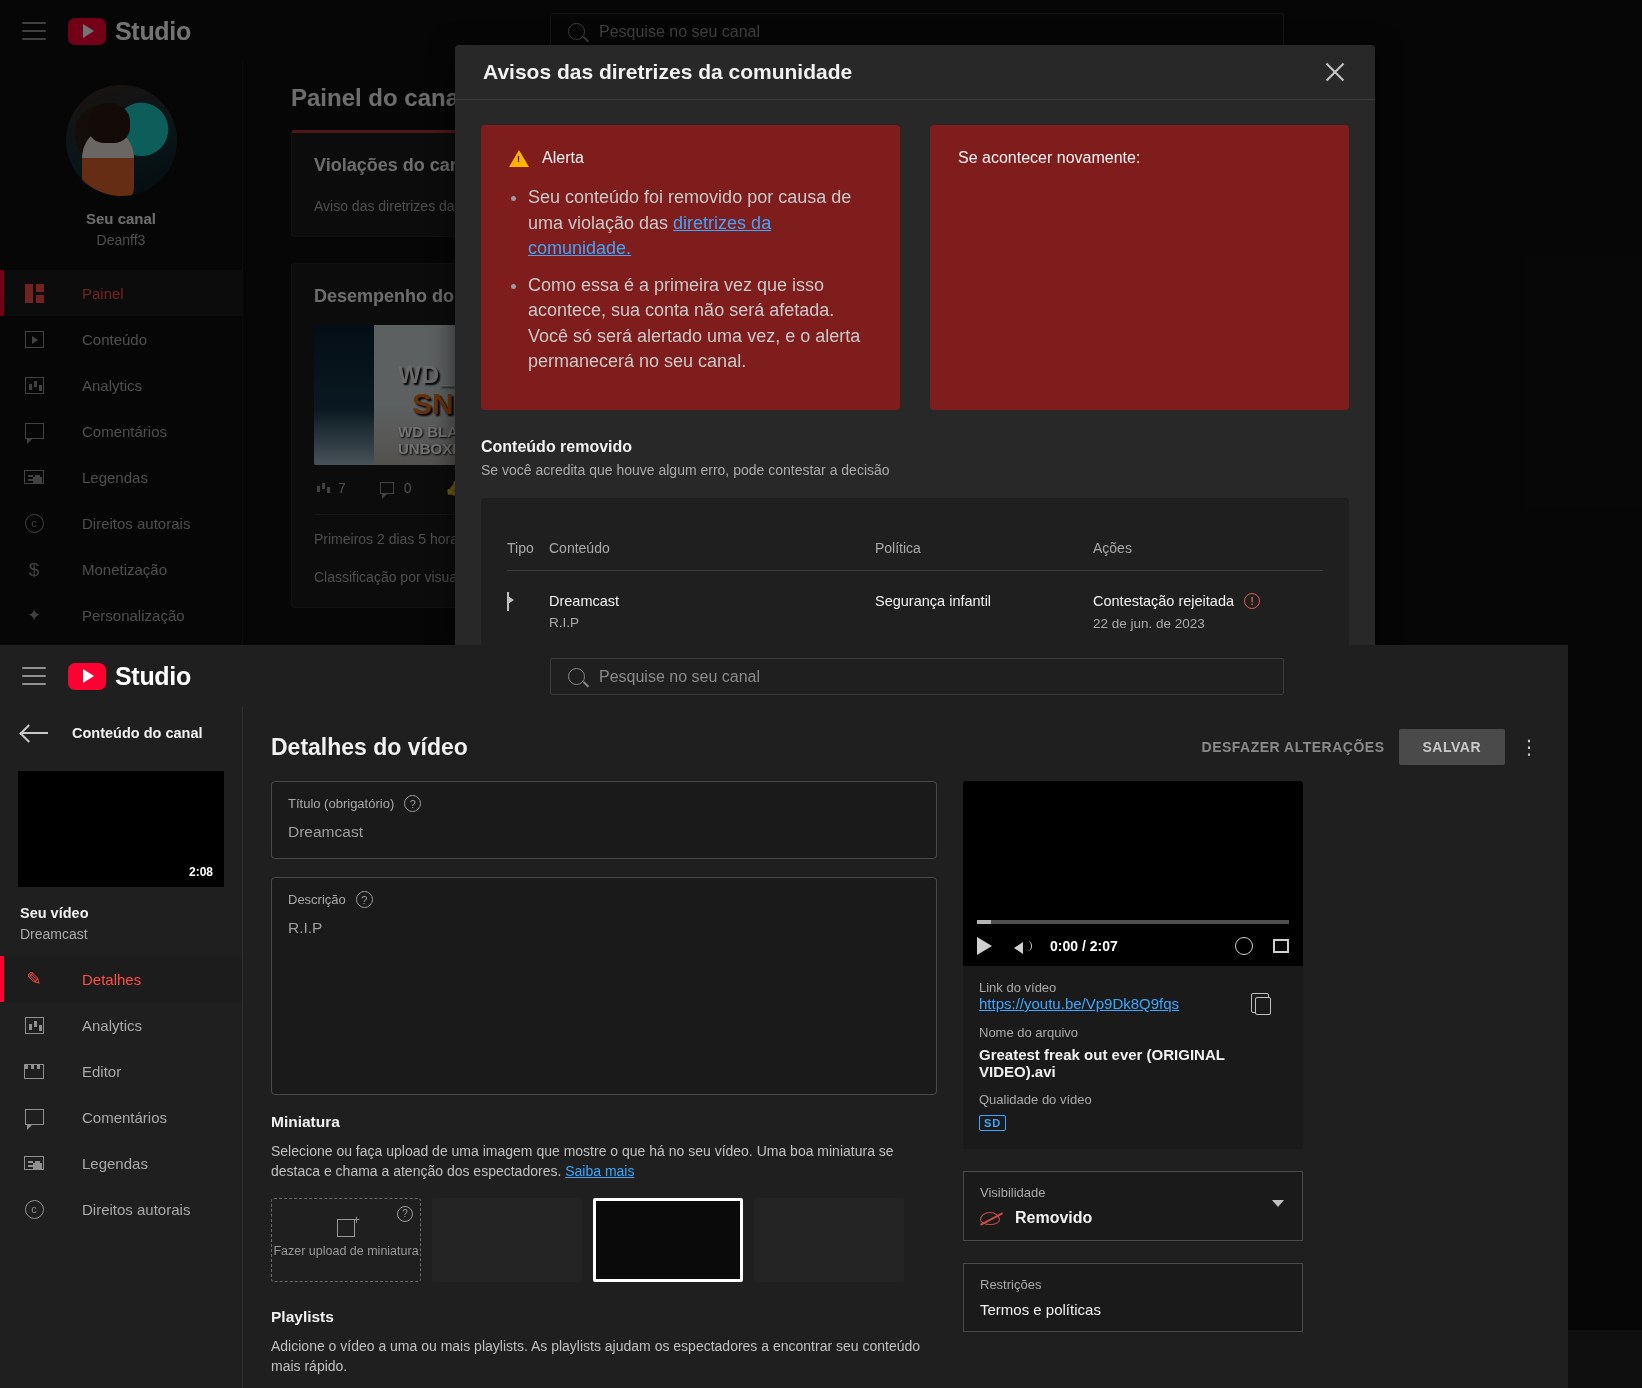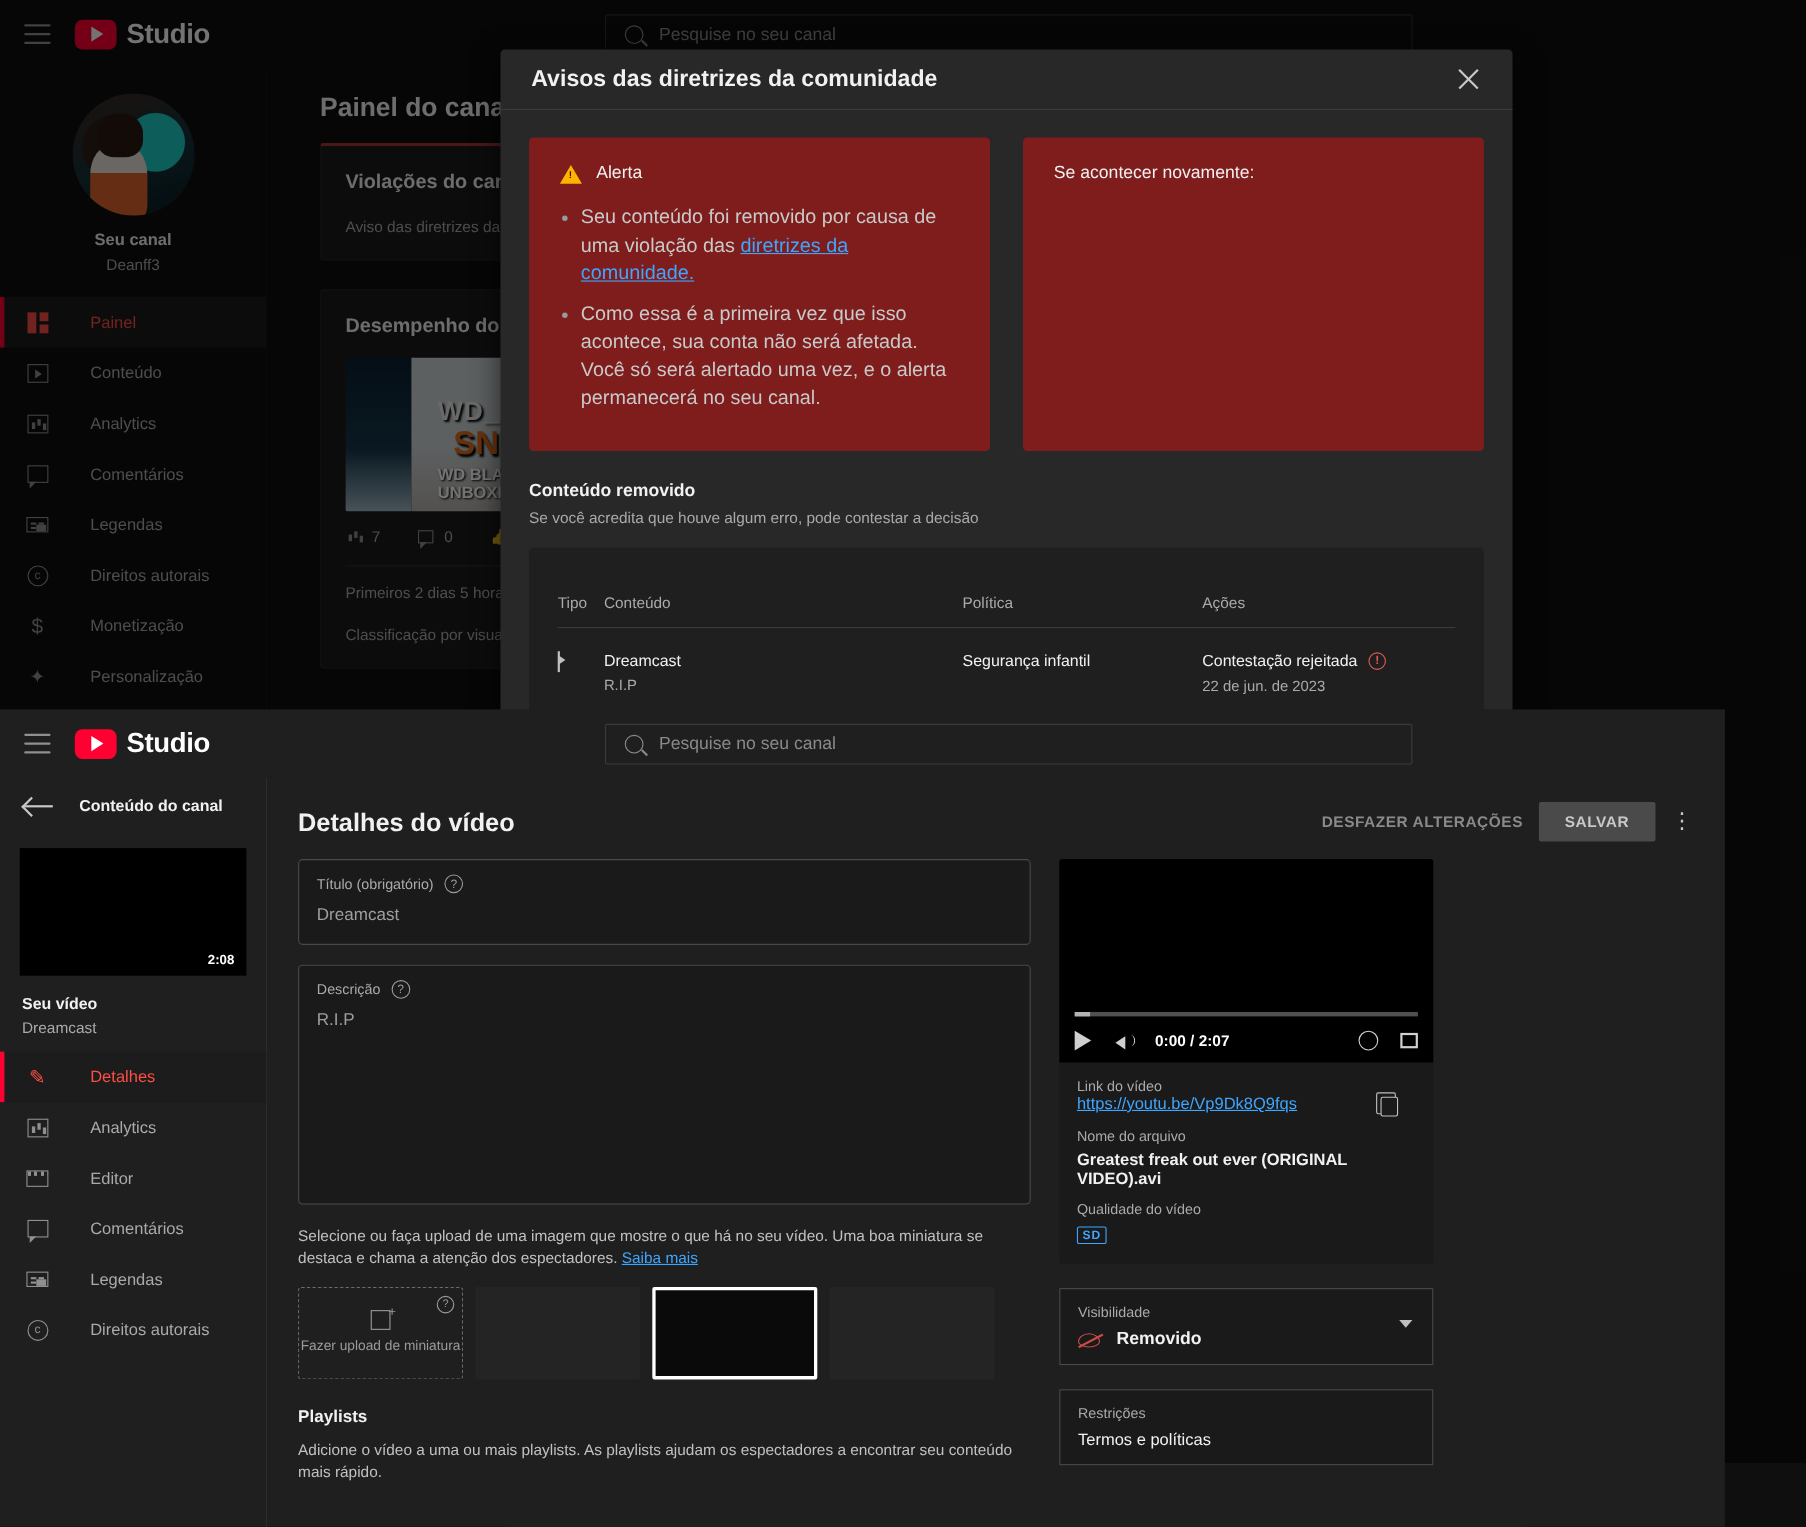--- a/index.html
+++ b/index.html
@@ -509,20 +509,21 @@
           </div>
 
           <div class="field desc-f">
             <div class="f-label">
               <span>Descrição</span>
               <span class="qmark">?</span>
             </div>
             <div class="f-value">R.I.P</div>
           </div>
 
+          <div class="sec-h">Miniatura</div>
           <div class="sec-p">
             <span>Selecione ou faça upload de uma imagem que mostre o que há no seu vídeo. Uma boa miniatura se destaca e chama a atenção dos espectadores.</span>
             <a class="lnk" href="#">Saiba mais</a>
           </div>
           <div class="thumbs-row">
             <div class="up-thumb">
               <span class="up-q">?</span>
               <span class="up-ico"></span>
               <span>Fazer upload de miniatura</span>
             </div>

